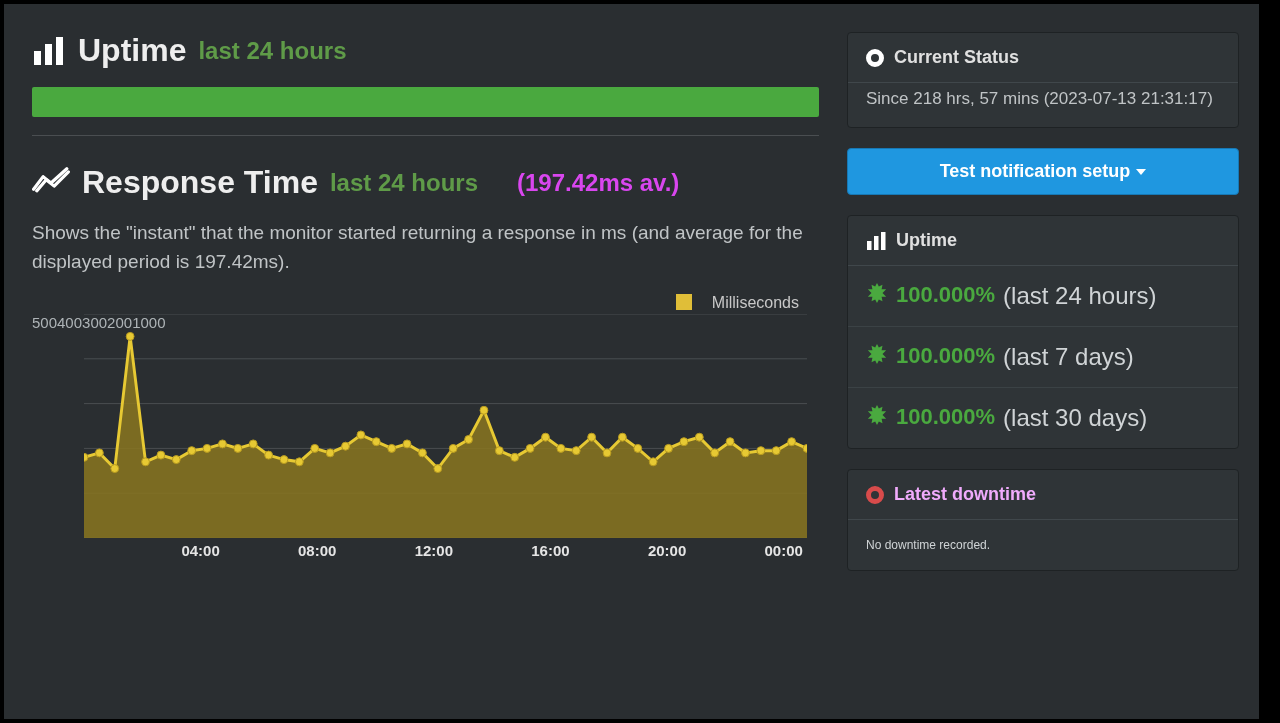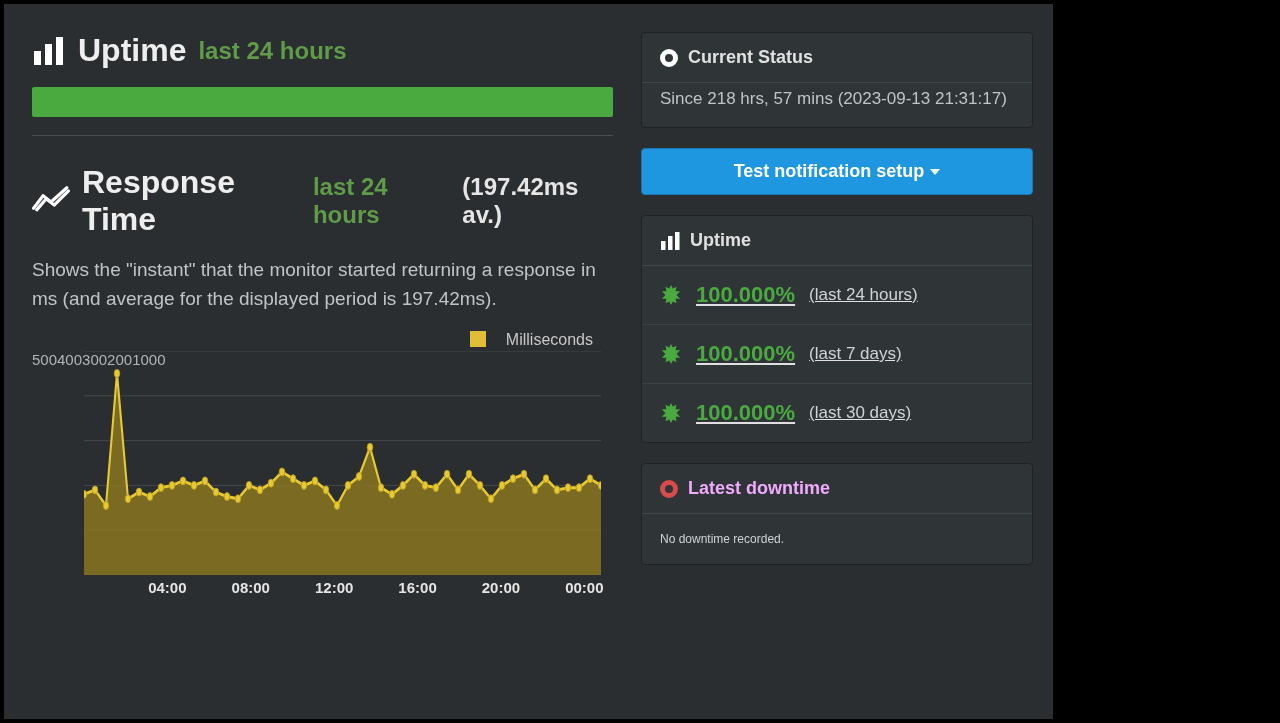--- a/index.html
+++ b/index.html
@@ -6,21 +6,21 @@
   body {
     background: #000;
     font-family: -apple-system, BlinkMacSystemFont, "Segoe UI", Arial, sans-serif;
     color: #e0e0e0;
     width: 1280px;
     height: 723px;
     overflow: hidden;
   }
   .frame {
     background: #2a2e31;
-    width: 1049px;
+    width: 1255px;
     height: 715px;
     margin: 4px;
     display: flex;
     padding: 28px 20px 20px 28px;
     gap: 28px;
   }
   .main { flex: 1; min-width: 0; }
   .side { width: 392px; display: flex; flex-direction: column; gap: 20px; }
 
   .section-title {
@@ -31,23 +31,24 @@
     font-size: 32px;
     font-weight: 700;
     margin-bottom: 18px;
   }
   .section-title .sub {
     color: #5f9b48;
     font-size: 24px;
     font-weight: 600;
   }
   .section-title .avg {
-    color: #e5e5e5;
+    color: #d946ef;
     font-size: 24px;
     font-weight: 600;
+    margin-left: 27px;
   }
 
   .bars-icon svg { display:block; }
 
   .uptime-bar {
     height: 30px;
     background: #4aa93f;
     border-radius: 2px;
     margin-bottom: 18px;
   }
@@ -135,31 +136,30 @@
     border-radius: 4px;
     cursor: pointer;
     display: flex; align-items: center; justify-content: center; gap: 6px;
   }
   .caret-down {
     width: 0; height: 0; border-left: 5px solid transparent;
     border-right: 5px solid transparent; border-top: 6px solid #fff;
   }
 
   .uptime-row {
-    display: flex; align-items: center; gap: 14px;
+    display: flex; gap: 8px;
     padding: 16px 18px;
     border-bottom: 1px solid #3b4245;
-    text-decoration: underline;
   }
   .uptime-row:last-child { border-bottom: none; }
   .burst {
     width: 22px; height: 22px;
   }
   .pct { color: #4aa93f; font-size: 22px; font-weight: 700; }
-  .pct-label { color: #d0d4d6; font-size: 17px; }
+  .pct-label { color: #d0d4d6; font-size: 24px; }
 
   .downtime-head { color: #f0abfc; text-align: center; }
   .downtime-body { padding: 18px; color: #d0d4d6; font-size: 12px; }
   .panel-head-uptime .bars-icon-sm svg { display:block; }
 </style>
 </head>
 <body>
 
 <div class="frame">
   <div class="main">
@@ -275,21 +275,21 @@
     </div>
   </div>
 
   <div class="side">
 
     <div class="panel">
       <div class="panel-head">
         <span class="status-icon-white"></span>
         <span>Current Status</span>
       </div>
-      <div class="status-since">Since 218 hrs, 57 mins (2023-09-13 21:31:17)</div>
+      <div class="status-since">Since 218 hrs, 57 mins (2023-07-13 21:31:17)</div>
     </div>
 
     <div class="btn-test">
       <span>Test notification setup</span>
       <span class="caret-down"></span>
     </div>
 
     <div class="panel">
       <div class="panel-head panel-head-uptime">
         <span class="bars-icon-sm">

